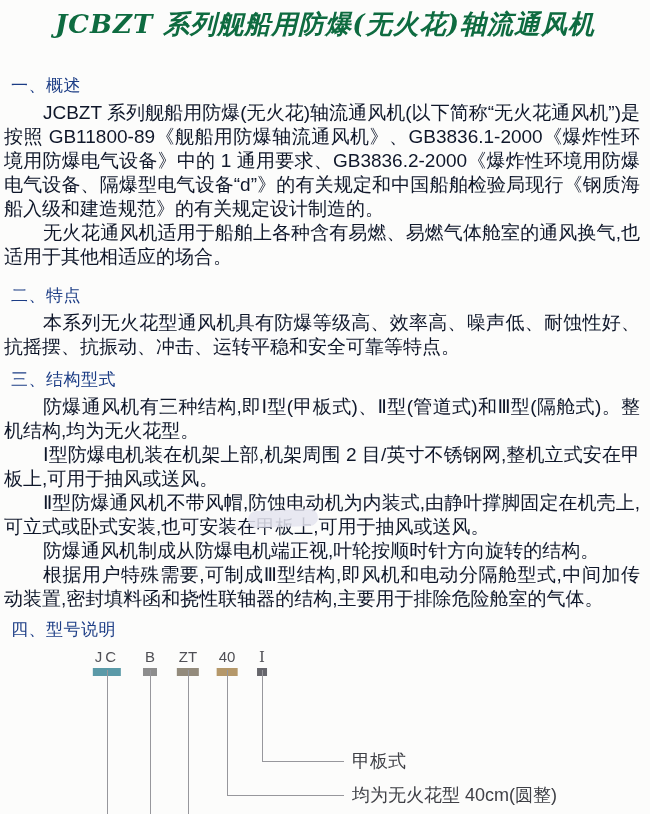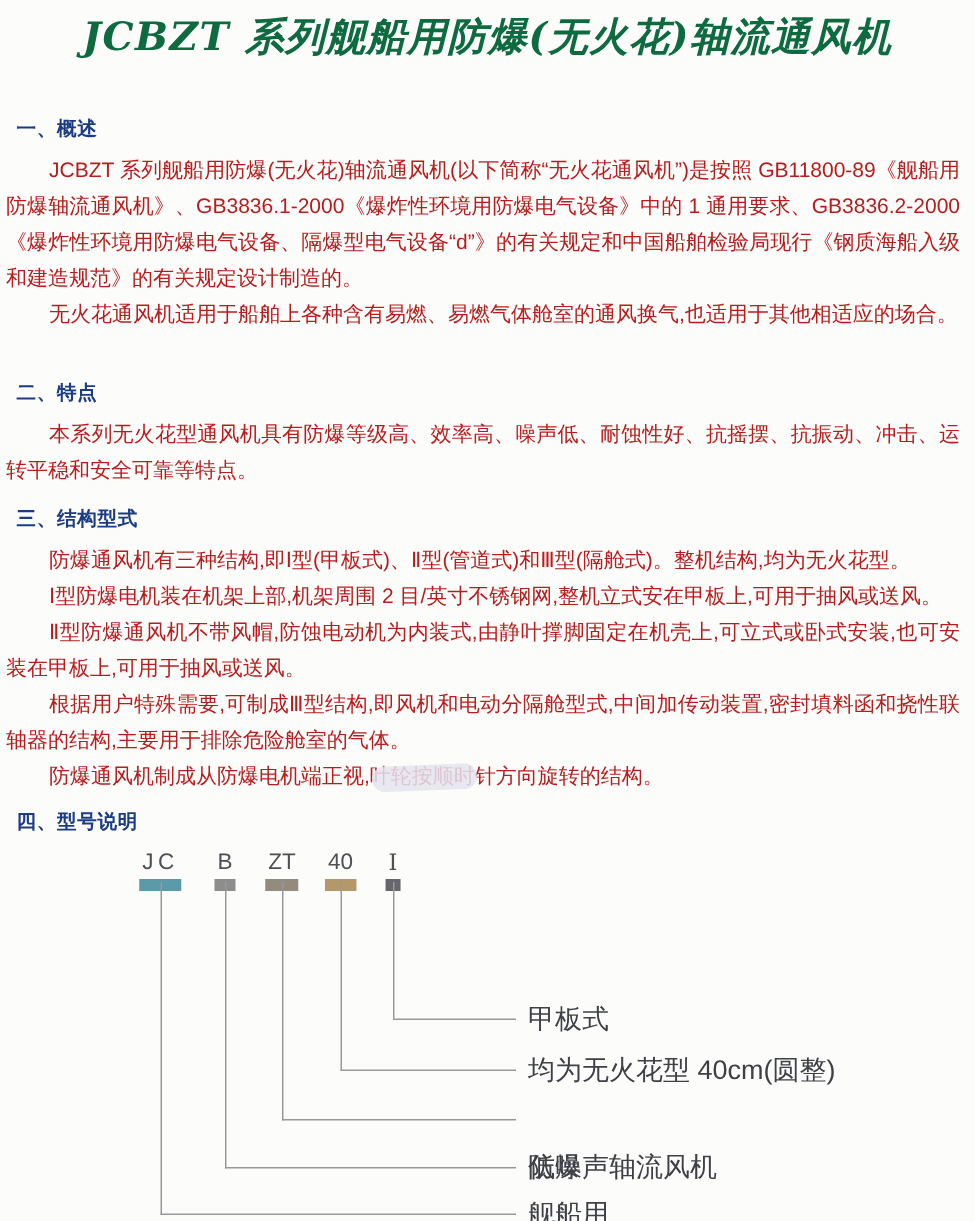--- a/index.html
+++ b/index.html
@@ -15,35 +15,35 @@
     margin: 0; padding-top: 7px;
     text-align: center;
     font-family: "DejaVu Serif", "Liberation Serif", serif;
     font-size: 26px; font-weight: bold; font-style: italic;
     letter-spacing: 1px;
     color: #0e6b40;
   }
 
   .sec-heading {
     margin: 0 0 0 11px;
-    font-size: 13px; font-weight: bold;
+    font-size: 17px; font-weight: normal;
     line-height: 22px;
     color: #1b3c85;
     letter-spacing: 0.5px;
   }
   .sec-heading.s1 { margin-top: 33px; }
-  .sec-heading.s2 { margin-top: 30px; }
+  .sec-heading.s2 { margin-top: 16px; }
   .sec-heading.s3 { margin-top: 10px; }
   .sec-heading.s4 { margin-top: 8px; }
 
   .body-p {
     margin: 0 10px 0 4px;
-    font-size: 14px;
+    font-size: 19px;
     line-height: 24px;
-    color: #b91c1c;
+    color: #0f172a;
     text-align: justify;
     text-indent: 2.05em;
   }
   .after-heading { margin-top: 4px; }
 
   
   .diagram { position: relative; margin-top: 2px; height: 272px; }
 
   .code-seg {
     position: absolute; top: 5px;
@@ -109,22 +109,22 @@
   <section>
     <h2 class="sec-heading s2">二、特点</h2>
     <p class="body-p after-heading">本系列无火花型通风机具有防爆等级高、效率高、噪声低、耐蚀性好、抗摇摆、抗振动、冲击、运转平稳和安全可靠等特点。</p>
   </section>
 
   <section>
     <h2 class="sec-heading s3">三、结构型式</h2>
     <p class="body-p after-heading">防爆通风机有三种结构,即Ⅰ型(甲板式)、Ⅱ型(管道式)和Ⅲ型(隔舱式)。整机结构,均为无火花型。</p>
     <p class="body-p">Ⅰ型防爆电机装在机架上部,机架周围 2 目/英寸不锈钢网,整机立式安在甲板上,可用于抽风或送风。</p>
     <p class="body-p">Ⅱ型防爆通风机不带风帽,防蚀电动机为内装式,由静叶撑脚固定在机壳上,可立式或卧式安装,也可安装在甲板上,可用于抽风或送风。</p>
+    <p class="body-p">防爆通风机制成从防爆电机端正视,叶轮按顺时针方向旋转的结构。</p>
     <p class="body-p">根据用户特殊需要,可制成Ⅲ型结构,即风机和电动分隔舱型式,中间加传动装置,密封填料函和挠性联轴器的结构,主要用于排除危险舱室的气体。</p>
-    <p class="body-p">防爆通风机制成从防爆电机端正视,叶轮按顺时针方向旋转的结构。</p>
   </section>
 
   <section>
     <h2 class="sec-heading s4">四、型号说明</h2>
 
     <div class="diagram">
 
       <div class="code-seg seg0">JC</div>
       <div class="code-seg seg1">B</div>
       <div class="code-seg seg2">ZT</div>

